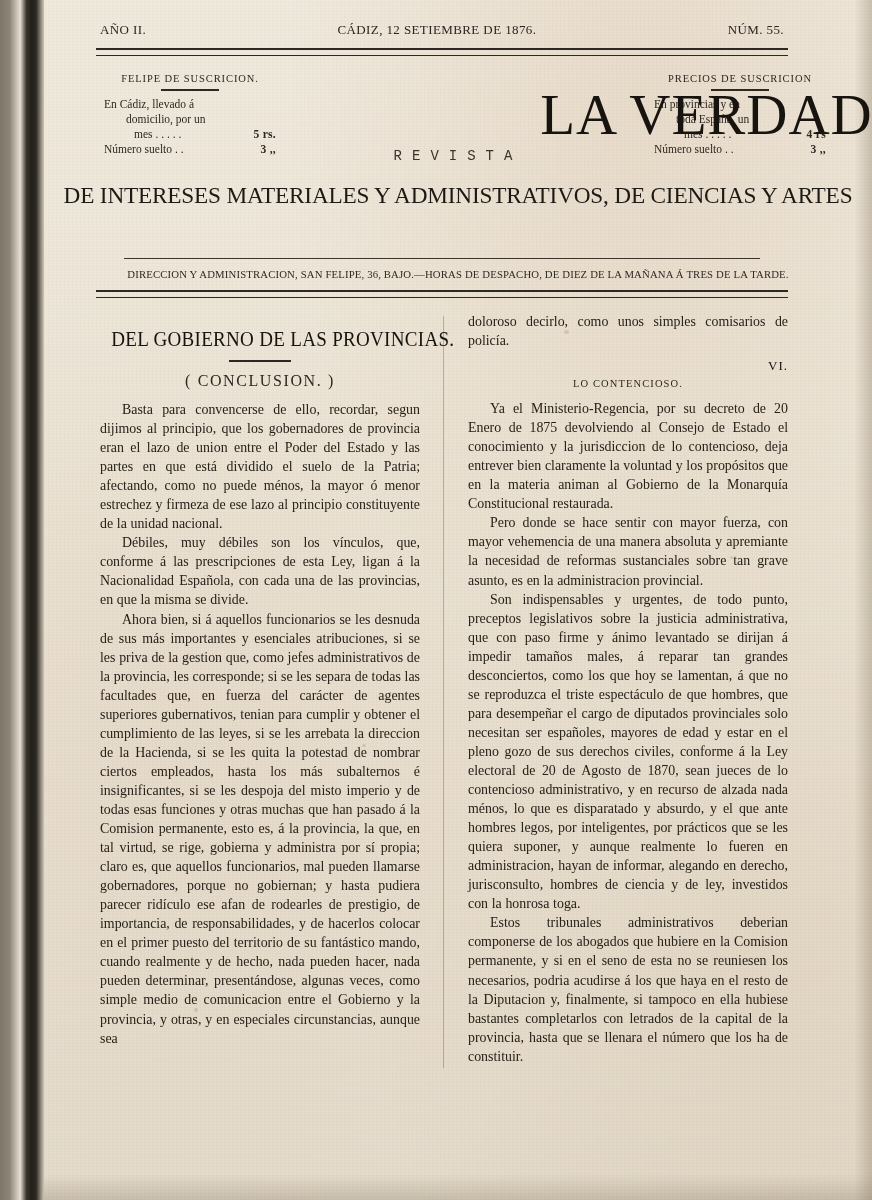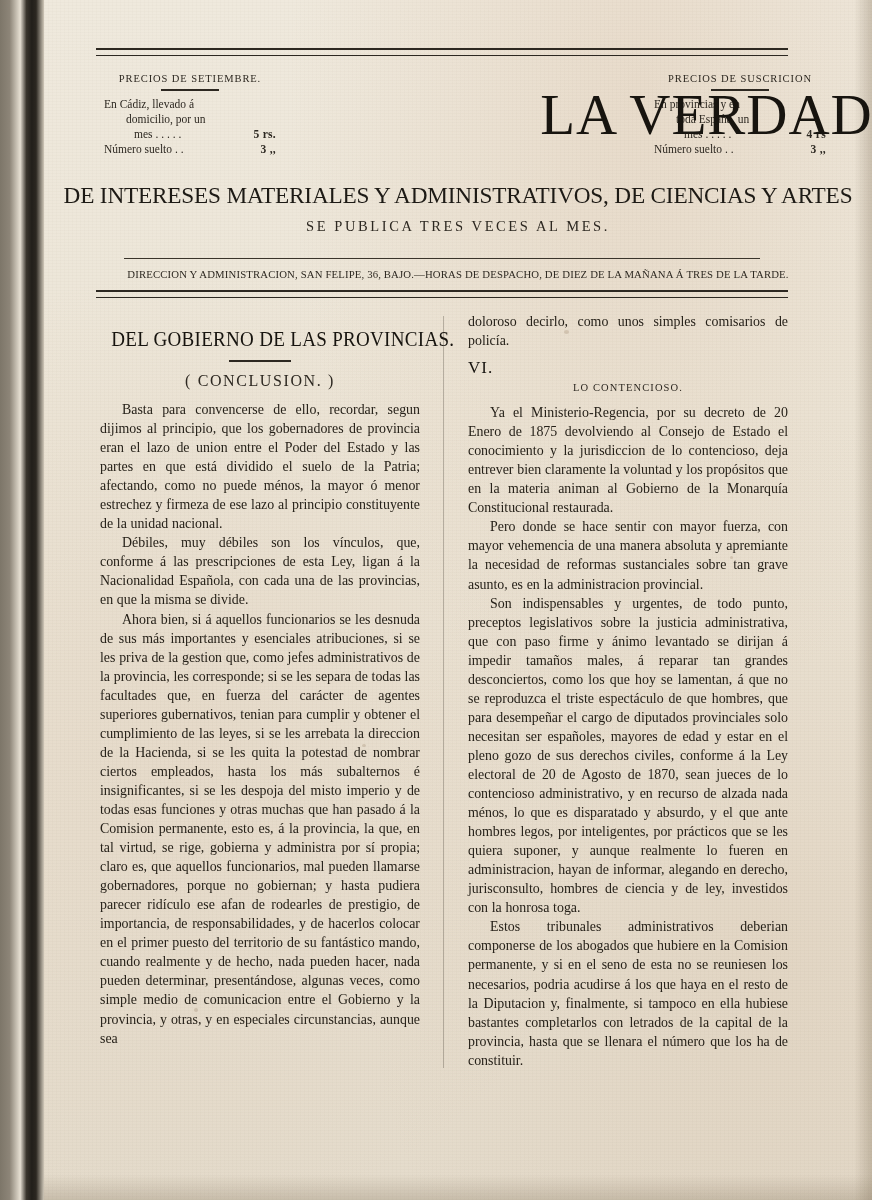--- a/index.html
+++ b/index.html
@@ -82,21 +82,21 @@
   .col{width:320px;}
   .colsep{width:48px;position:relative;}
   .colsep:before{content:"";position:absolute;left:23px;top:4px;width:1px;height:752px;
     background:rgba(60,54,44,.30);}
 
   .headline{text-align:center;font-size:20.5px;letter-spacing:.3px;color:#17140f;
     margin:16px 0 0 0;transform:scaleX(.93);white-space:nowrap;}
   .hrule{width:62px;height:2px;background:#2d2821;margin:9px auto 10px auto;}
   .conclusion{text-align:center;font-size:16px;letter-spacing:1.6px;color:#2d2821;margin-bottom:10px;}
 
-  .secnum{text-align:left;font-size:17px;letter-spacing:1px;color:#17140f;margin:8px 0 4px;}
+  .secnum{text-align:right;font-size:13px;letter-spacing:1px;color:#17140f;margin:8px 0 4px;}
   .secsub{text-align:center;font-size:10.5px;letter-spacing:1.1px;color:#2d2821;margin-bottom:10px;}
 
   p.body{
     margin:0;font-size:13.9px;line-height:19.05px;text-align:justify;
     text-indent:22px;color:#262119;hyphens:manual;
     text-justify:inter-word;word-spacing:.2px;
   }
   p.body + p.body{margin-top:0;}
   .col .first{text-indent:22px;}
 
@@ -119,43 +119,48 @@
     <div class="edge-right"></div>
     <div class="edge-bottom"></div>
 
     <div class="speck" style="left:520px;top:330px;width:5px;height:4px;"></div>
     <div class="speck" style="left:318px;top:744px;width:4px;height:3px;"></div>
     <div class="speck" style="left:686px;top:556px;width:3px;height:3px;"></div>
     <div class="speck" style="left:150px;top:1008px;width:4px;height:4px;"></div>
 
     <div class="content">
 
+      <div class="topline">
+        <div class="sc">AÑO II.</div>
+        <div class="sc">CÁDIZ, 12 SETIEMBRE DE 1876.</div>
+        <div class="sc">NÚM. 55.</div>
+      </div>
       <div class="rule-double"></div>
 
       <div class="price left">
-        <div class="ph">PRECIOS DE SETIEMBRE.</div>
+        <div class="ph">FELIPE DE SUSCRICION.</div>
         <div class="phrule"></div>
         <div class="l1">En Cádiz, llevado á</div>
         <div class="l2">domicilio, por un</div>
         <div class="row"><span class="amt">5 rs.</span><span class="l3">mes . . . . .</span></div>
         <div class="row"><span class="amt">3 ,,</span><span>Número suelto . .</span></div>
       </div>
 
       <div class="price right">
         <div class="ph">PRECIOS DE SUSCRICION</div>
         <div class="phrule"></div>
         <div class="l1">En provincias y en</div>
         <div class="l2">toda España, un</div>
         <div class="row"><span class="amt">4 rs</span><span class="l3">mes . . . . .</span></div>
         <div class="row"><span class="amt">3 ,,</span><span>Número suelto . .</span></div>
       </div>
 
       <div class="title">LA VERDAD.</div>
+      <div class="revista">REVISTA</div>
       <div class="subtitle">DE INTERESES MATERIALES Y ADMINISTRATIVOS, DE CIENCIAS Y ARTES</div>
-      <div class="tagline">SE PUBLICA TRES VECES AL MES.</div>
 
       <div class="rule-thin"></div>
       <div class="address">DIRECCION Y ADMINISTRACION, SAN FELIPE, 36, BAJO.—HORAS DE DESPACHO, DE DIEZ DE LA MAÑANA Á TRES DE LA TARDE.</div>
       <div class="rule-double2"></div>
 
       <div class="cols">
 
         <div class="col">
           <div class="headline">DEL GOBIERNO DE LAS PROVINCIAS.</div>
           <div class="hrule"></div>

